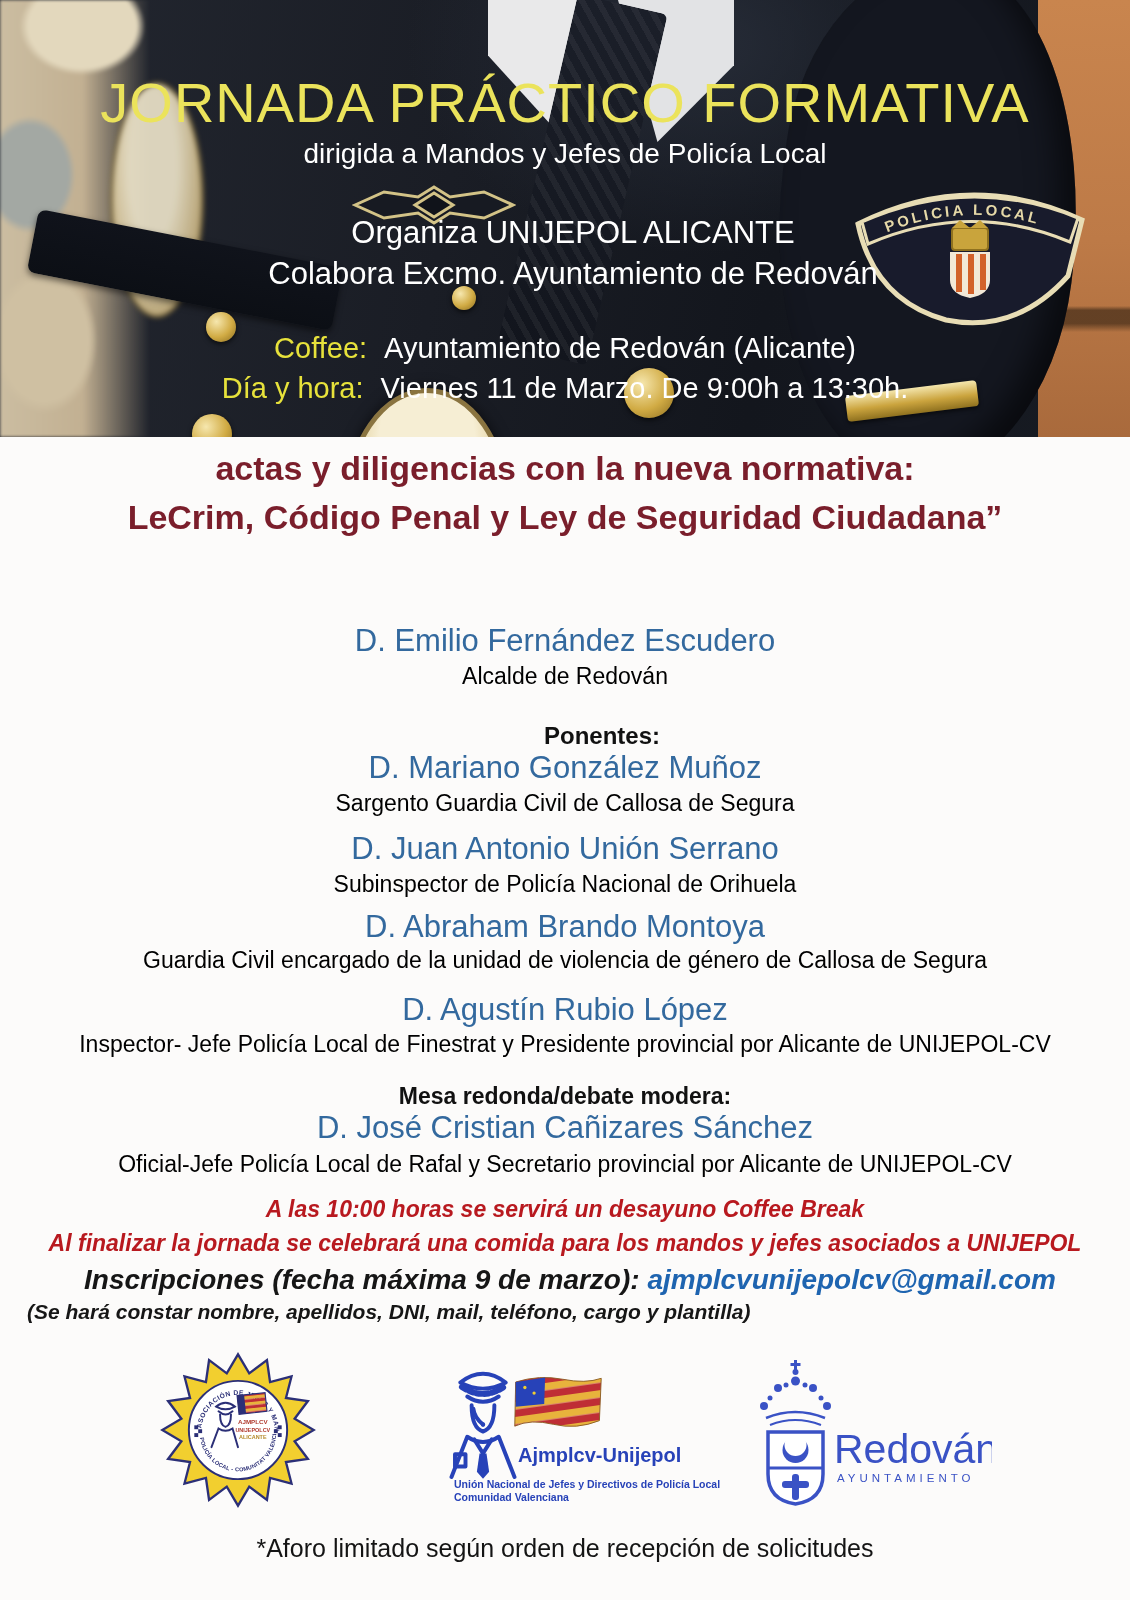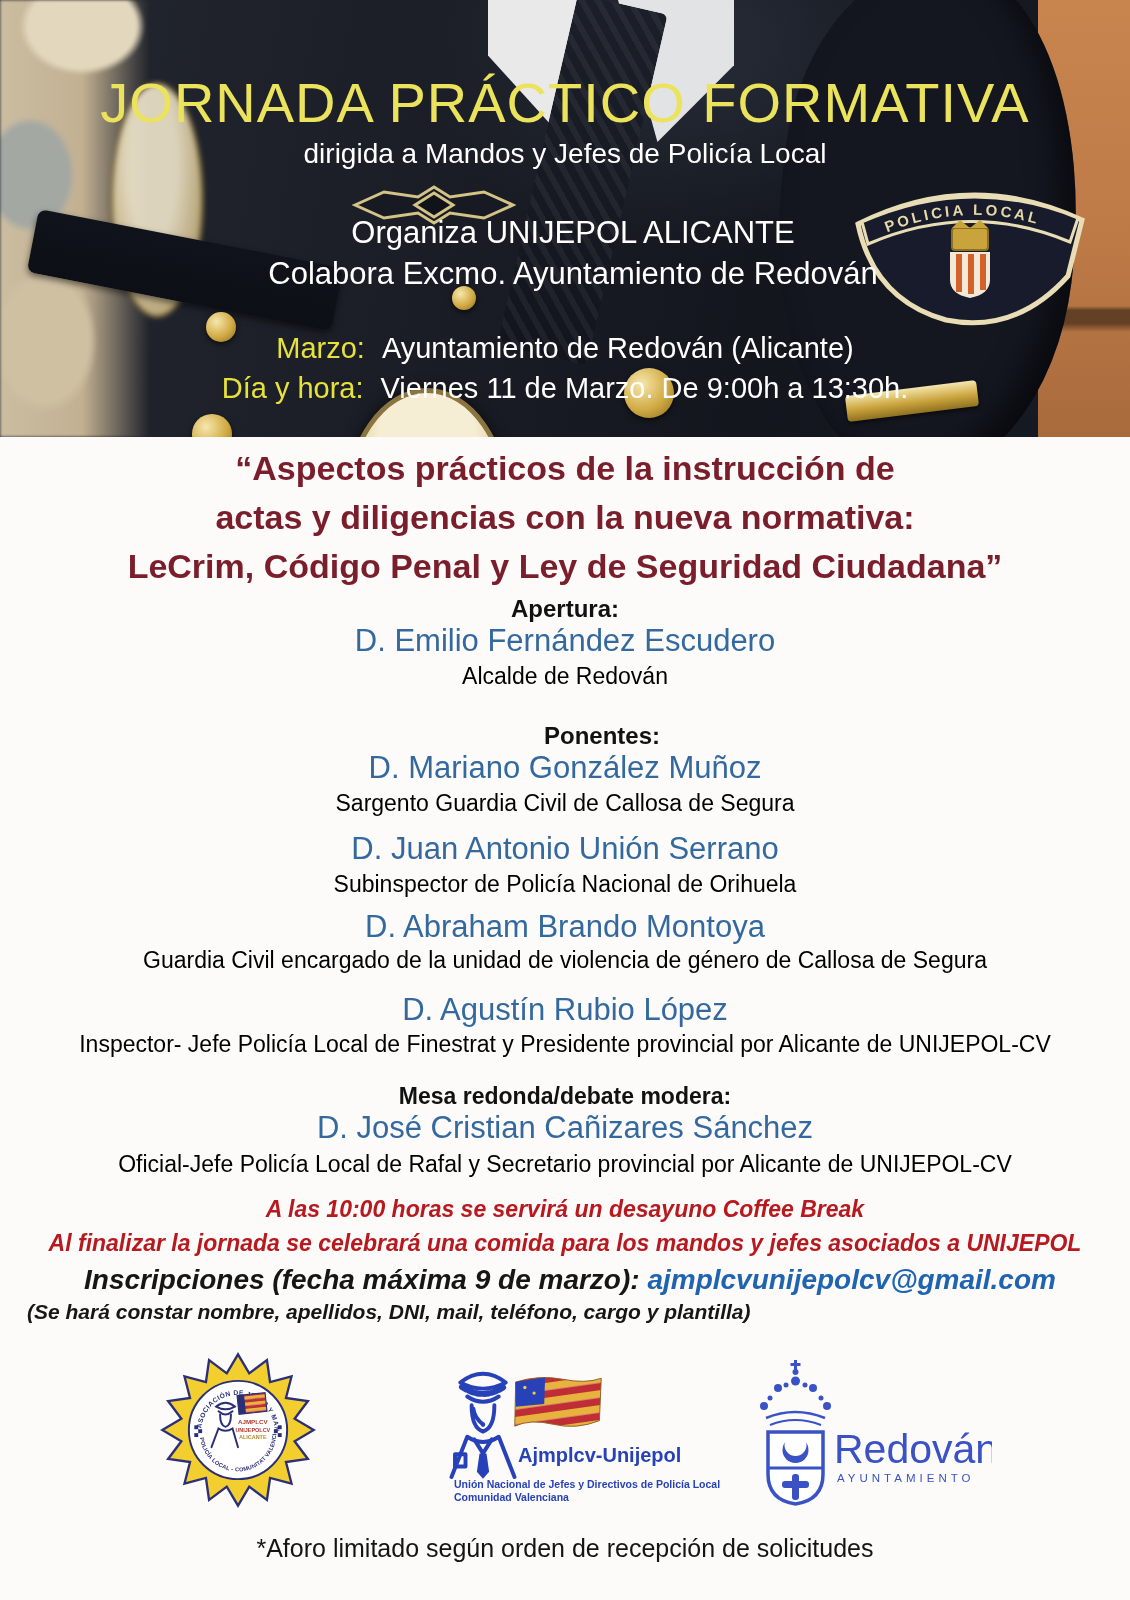--- a/index.html
+++ b/index.html
@@ -174,35 +174,33 @@
     </svg>
 
     <div class="hero-text hero-title">JORNADA PRÁCTICO FORMATIVA</div>
     <div class="hero-text hero-sub">dirigida a Mandos y Jefes de Policía Local</div>
     <div class="hero-text hero-org">
       <div>Organiza UNIJEPOL ALICANTE</div>
       <div>Colabora Excmo. Ayuntamiento de Redován</div>
     </div>
     <div class="hero-text hero-where">
       <div>
-        <span class="ylbl">Marzo:</span><span class="wval">Ayuntamiento de Redován (Alicante)</span>
+        <span class="ylbl">Coffee:</span><span class="wval">Ayuntamiento de Redován (Alicante)</span>
       </div>
       <div>
         <span class="ylbl">Día y hora:</span><span class="wval">Viernes 11 de Marzo. De 9:00h a 13:30h.</span>
       </div>
     </div>
   </div>
 
   <div class="center quote">
-    <div>“Aspectos prácticos de la instrucción de</div>
     <div>actas y diligencias con la nueva normativa:</div>
     <div>LeCrim, Código Penal y Ley de Seguridad Ciudadana”</div>
   </div>
 
-  <div class="center sec-head h-apertura">Apertura:</div>
   <div class="center speaker-name n-apertura">D. Emilio Fernández Escudero</div>
   <div class="center speaker-role r-apertura">Alcalde de Redován</div>
 
   <div class="center sec-head h-ponentes">Ponentes:</div>
 
   <div class="center speaker-name n-p1">D. Mariano González Muñoz</div>
   <div class="center speaker-role r-p1">Sargento Guardia Civil de Callosa de Segura</div>
 
   <div class="center speaker-name n-p2">D. Juan Antonio Unión  Serrano</div>
   <div class="center speaker-role r-p2">Subinspector de Policía Nacional de Orihuela</div>

